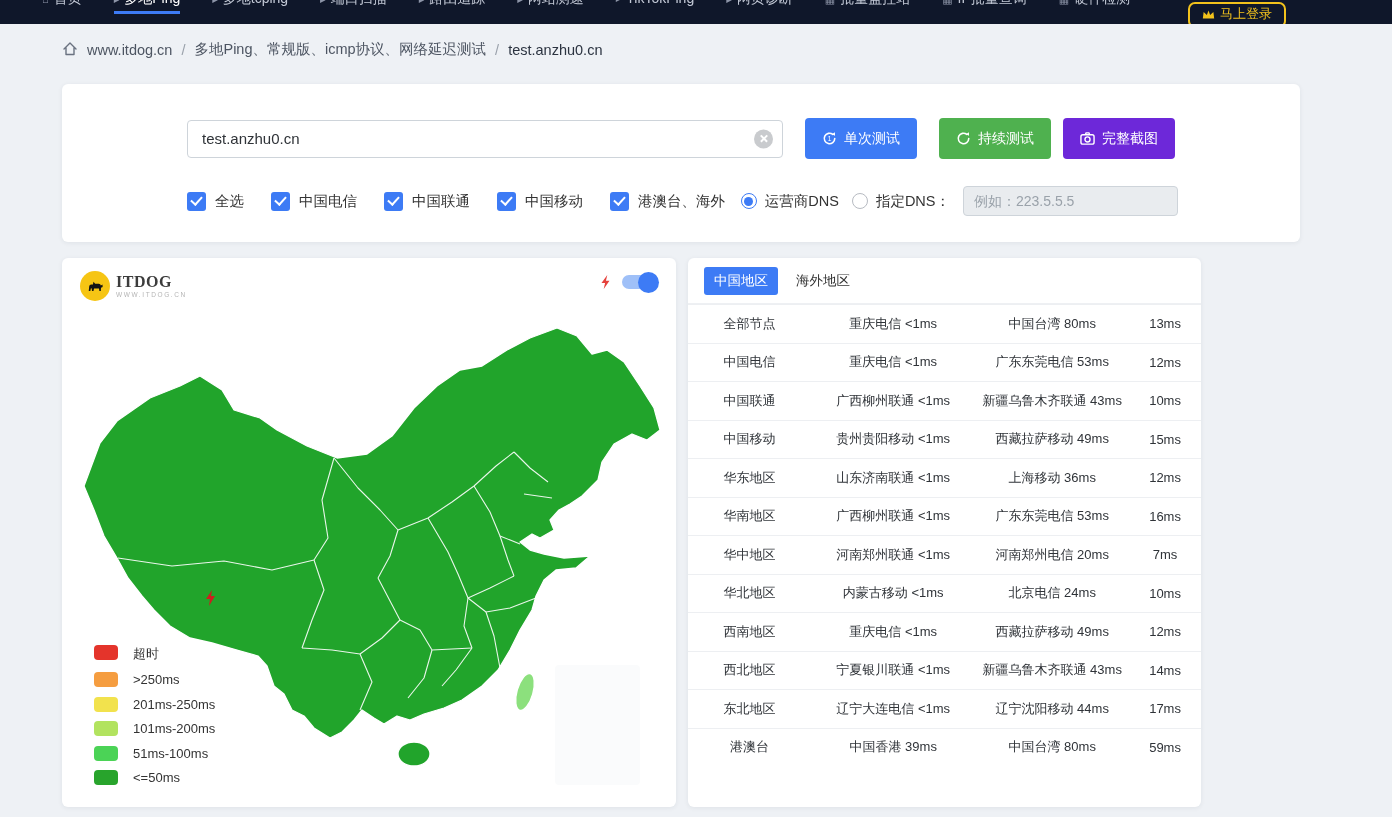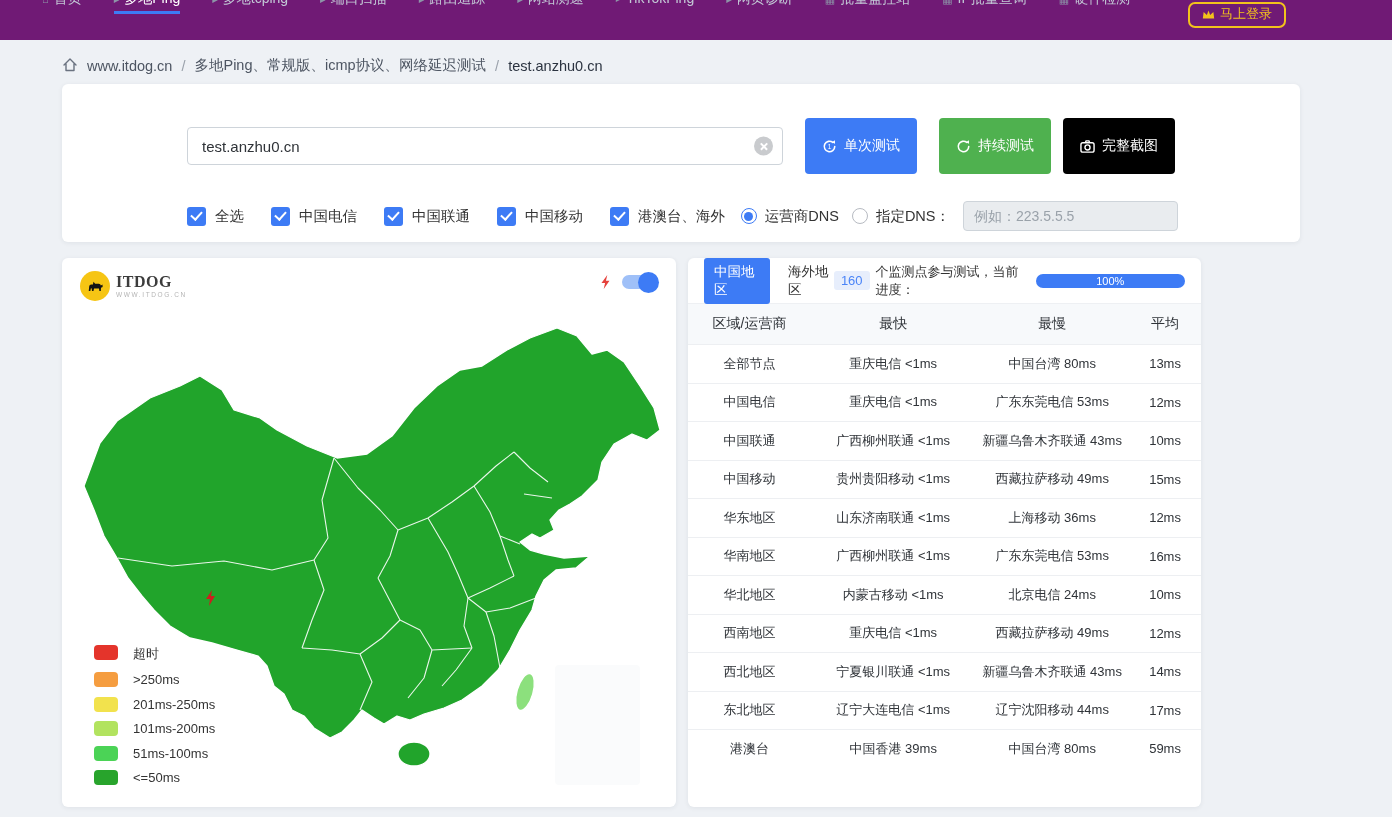--- a/index.html
+++ b/index.html
@@ -1,20 +1,20 @@
 <!DOCTYPE html>
 <html><head>
 <meta charset="utf-8">
 <style>
   * { margin:0; padding:0; box-sizing:border-box; }
   html,body { width:1392px; height:817px; overflow:hidden; }
   body { background:#eef1f5; font-family:"Liberation Sans","DejaVu Sans",sans-serif; position:relative; }
 
   
-  .navbar { position:relative; height:40px; background:#701a75; overflow:hidden; }
+  .navbar { position:relative; height:24px; background:#0f172a; overflow:hidden; }
   .nav-inner { position:absolute; top:-10px; left:42px; display:flex; gap:32px; align-items:flex-start; white-space:nowrap; }
   .nav-item { display:flex; align-items:center; gap:5px; font-size:14px; color:#c3c9d6; text-decoration:none; padding-bottom:3px; cursor:pointer; }
   .nav-item .nav-ic { font-size:11px; color:#8d95a8; }
   .nav-item.active { color:#fff; border-bottom:3px solid #3d7bf5; }
   .login-btn { position:absolute; top:2px; right:106px; display:flex; align-items:center; gap:5px;
     background:transparent; border:2px solid #f2c21c; border-radius:7px; color:#f2c21c;
     font-size:13px; padding:1px 12px 3px; cursor:pointer; font-family:inherit; }
   .crown { width:13px; height:11px; }
 
   
@@ -34,25 +34,25 @@
   .row1 { display:flex; align-items:center; padding:34px 122px 0 125px; }
   .input-wrap { position:relative; width:596px; flex:none; }
   .host-input { width:100%; height:38px; border:1px solid #ced4da; border-radius:4px; padding:0 42px 0 14px;
     font-size:15px; color:#2f3338; font-family:inherit; outline:none; background:#fff; }
   .clear-btn { position:absolute; right:10px; top:50%; transform:translateY(-50%); width:19px; height:19px;
     border-radius:50%; background:#c9cbce; border:none; cursor:pointer; }
   .clear-btn::before, .clear-btn::after { content:""; position:absolute; left:50%; top:50%; width:9px; height:1.8px;
     background:#fff; }
   .clear-btn::before { transform:translate(-50%,-50%) rotate(45deg); }
   .clear-btn::after  { transform:translate(-50%,-50%) rotate(-45deg); }
-  .btn { height:56px; display:flex; align-items:center; gap:7px; padding:4px 17px; border:none; border-radius:4px;
+  .btn { height:41px; display:flex; align-items:center; gap:7px; padding:4px 17px; border:none; border-radius:4px;
     color:#fff; font-size:14px; margin-left:12px; cursor:pointer; font-family:inherit; }
   .btn.single { background:#3d7bf5; margin-left:22px; }
   .btn.cont   { background:#4fb14f;margin-left:22px; }
-  .btn.shot   { background:#000000;justify-content:space-between; }
+  .btn.shot   { background:#6d28d9;justify-content:space-between; }
   .bic { width:15px; height:15px; }
 
   .row2 { display:flex; align-items:center; justify-content:space-between; padding:27px 122px 0 125px; }
   .checks { display:flex; align-items:center; gap:27px; }
   .check { display:flex; align-items:center; gap:9px; font-size:14.5px; color:#333; cursor:pointer; }
   .cbox { width:19px; height:19px; background:#3d7bf5; border-radius:3px; position:relative; flex:none; }
   .cbox::after { content:""; position:absolute; left:6px; top:2.5px; width:5px; height:9px;
     border:solid #fff; border-width:0 2px 2px 0; transform:rotate(42deg); }
   .dns { display:flex; align-items:center; gap:13px; font-size:14.5px; color:#333; }
   .radio { width:16px; height:16px; border-radius:50%; border:1.5px solid #b7bbc2; position:relative; flex:none; background:#fff; }
@@ -305,33 +305,20 @@
         <span class="swatch" style="background-color: rgb(40, 164, 44);"></span>
         <span>&lt;=50ms</span>
       </div>
   </div>
 </section>
 
 <section class="card result-card">
   <div class="result-head">
     <span class="tab-cn">中国地区</span>
     <span class="tab-os">海外地区</span>
-    <span class="head-right">
-      <span class="badge">160</span>
-      <span>个监测点参与测试，当前进度：</span>
-      <span class="progress">
-          <span>100%</span>
-        </span>
-    </span>
-  </div>
-  <div class="thead">
-    <span>区域/运营商</span>
-    <span>最快</span>
-    <span>最慢</span>
-    <span>平均</span>
   </div>
   <div class="tbody">
     <div class="trow">
         <span>全部节点</span>
         <span>重庆电信 &lt;1ms</span>
         <span>中国台湾 80ms</span>
         <span>13ms</span>
       </div>
     <div class="trow">
         <span>中国电信</span>
@@ -357,20 +344,26 @@
         <span>上海移动 36ms</span>
         <span>12ms</span>
       </div>
     <div class="trow">
         <span>华南地区</span>
         <span>广西柳州联通 &lt;1ms</span>
         <span>广东东莞电信 53ms</span>
         <span>16ms</span>
       </div>
     <div class="trow">
+        <span>华中地区</span>
+        <span>河南郑州联通 &lt;1ms</span>
+        <span>河南郑州电信 20ms</span>
+        <span>7ms</span>
+      </div>
+    <div class="trow">
         <span>华北地区</span>
         <span>内蒙古移动 &lt;1ms</span>
         <span>北京电信 24ms</span>
         <span>10ms</span>
       </div>
     <div class="trow">
         <span>西南地区</span>
         <span>重庆电信 &lt;1ms</span>
         <span>西藏拉萨移动 49ms</span>
         <span>12ms</span>

